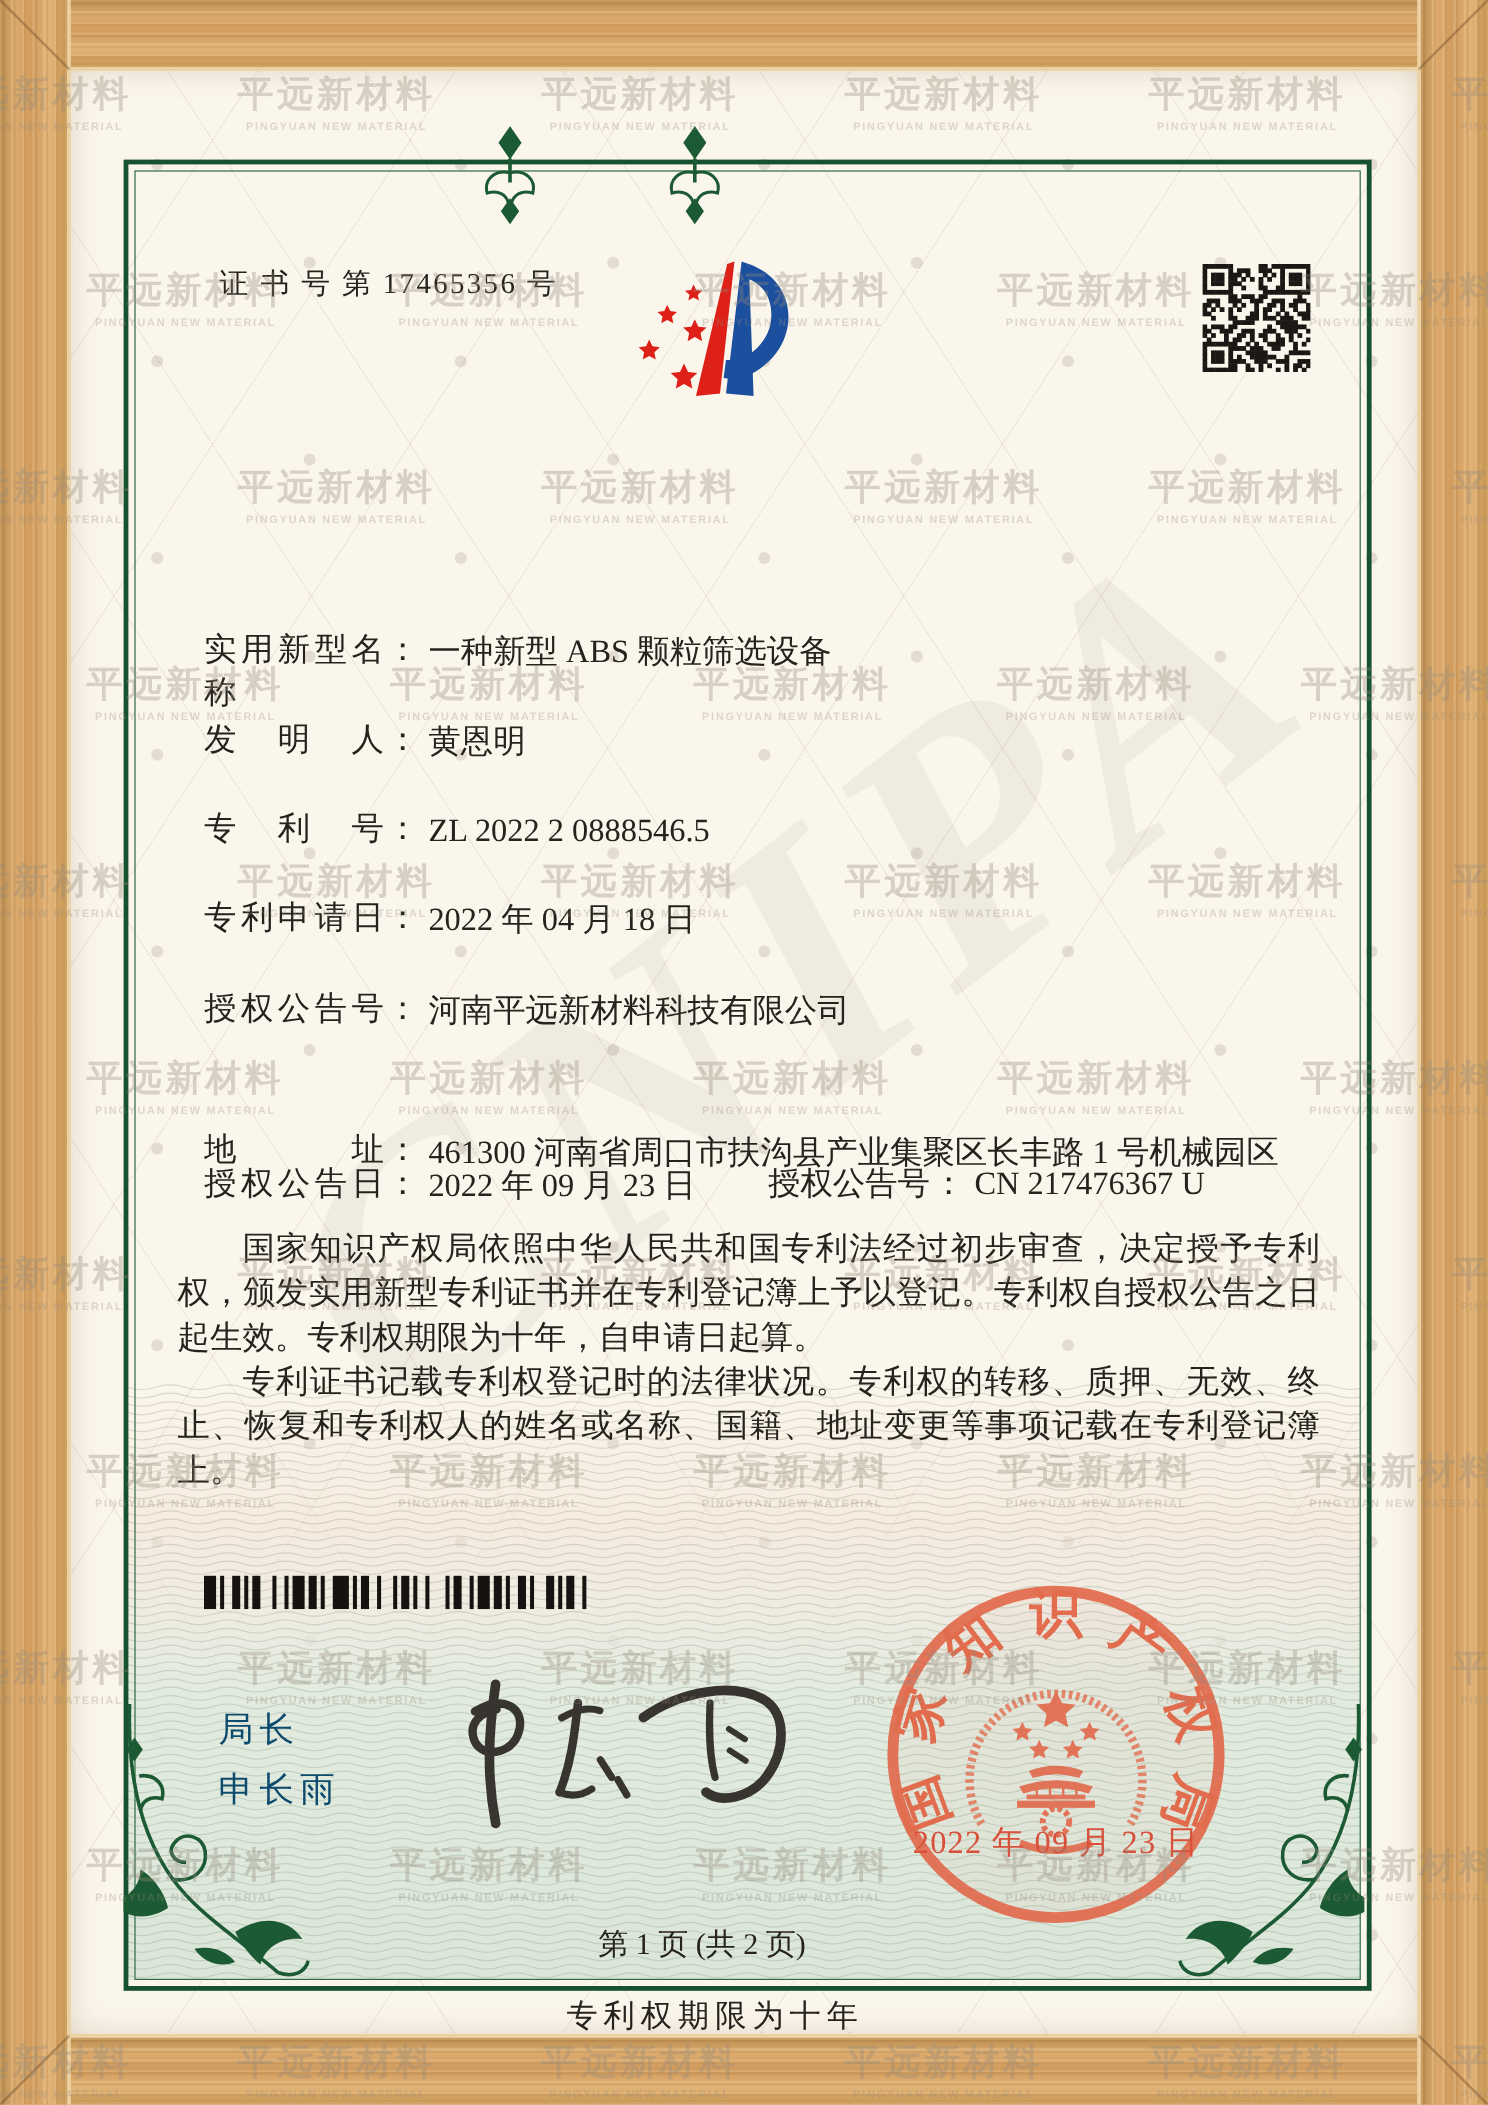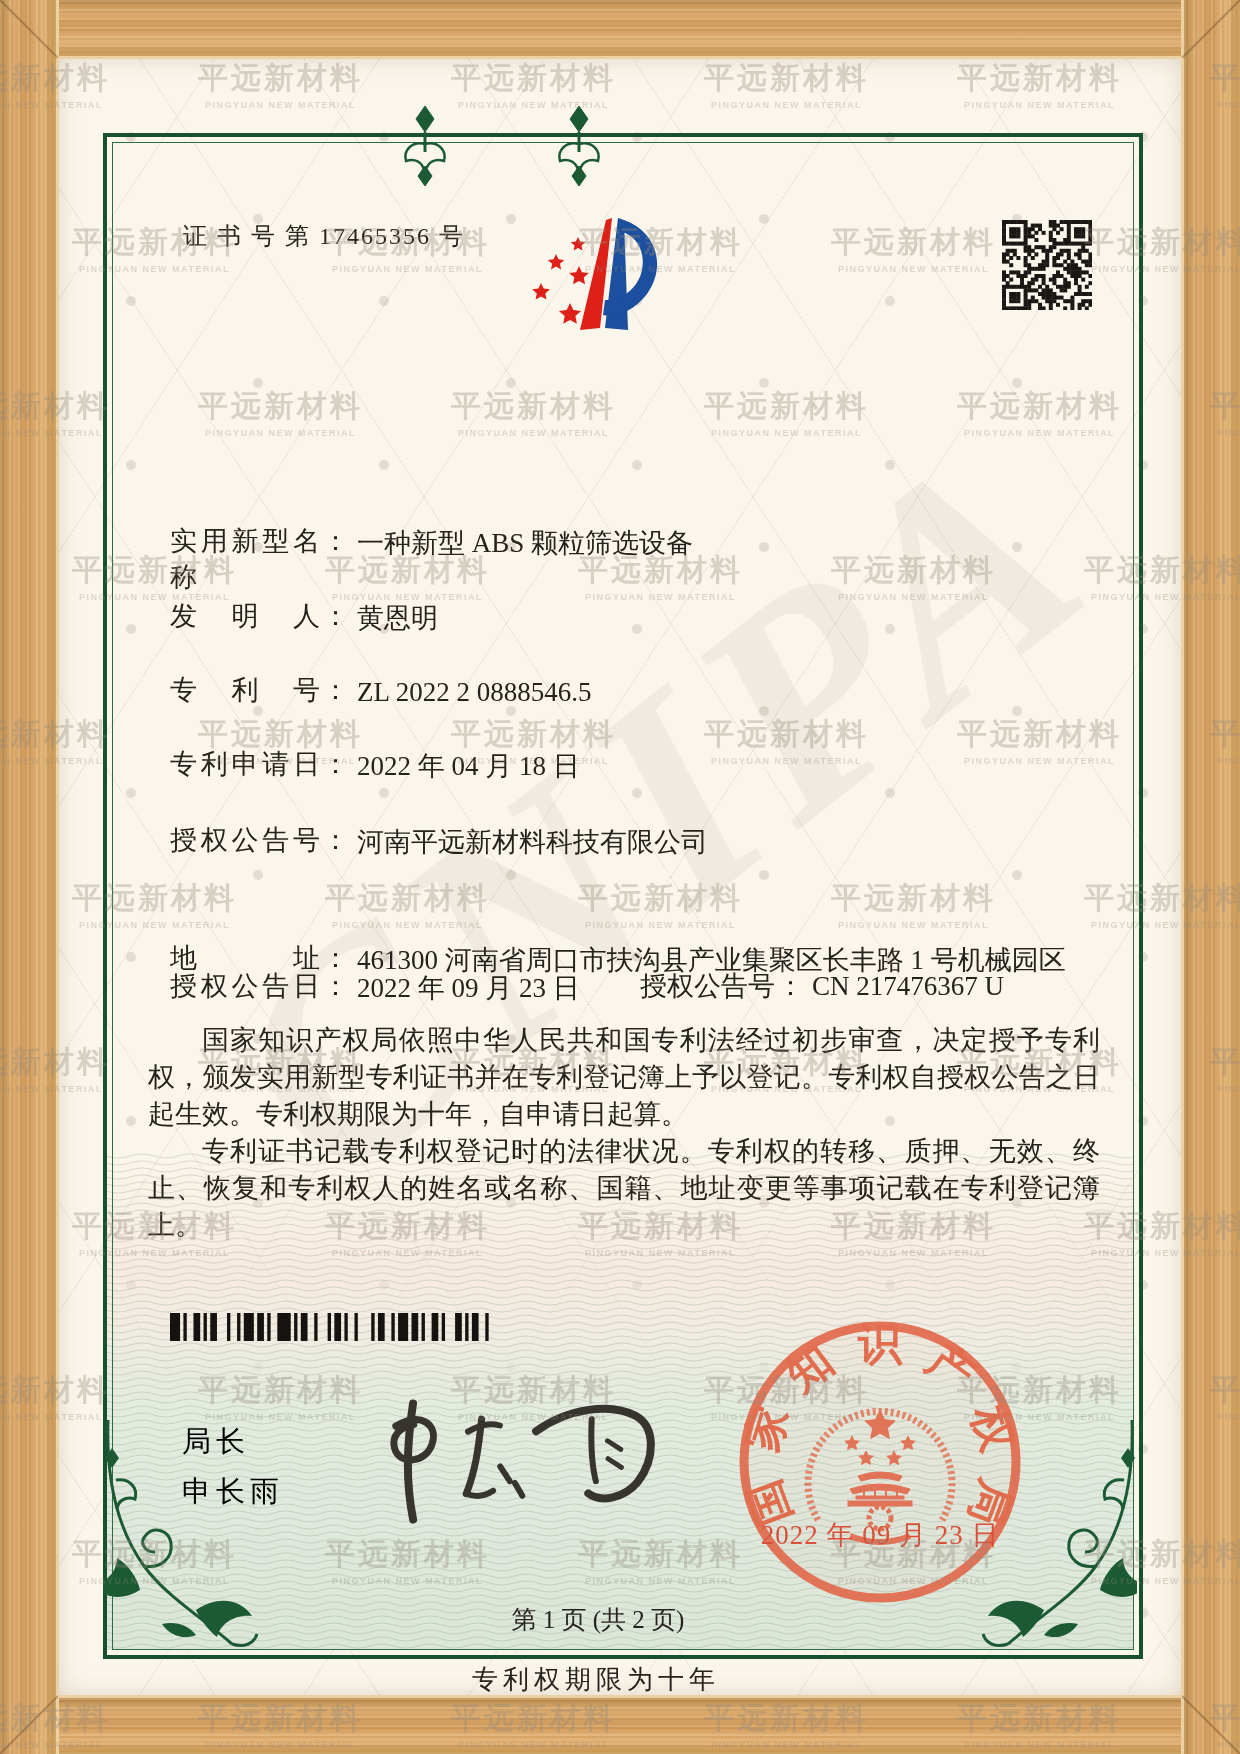--- a/index.html
+++ b/index.html
@@ -31,22 +31,22 @@
   .cert-no{left:183px;top:220px;font-size:24px;letter-spacing:2px;}
   .title{left:0;top:346px;width:1120px;text-align:center;font-size:55px;font-weight:bold;
          letter-spacing:10px;color:#14110e;}
   .field-row{position:absolute;left:170px;width:965px;font-size:27px;z-index:10;}
   .flabel{display:inline-block;width:150px;text-align:justify;text-align-last:justify;vertical-align:top;}
   .fcolon{margin:0 8px 0 2px;}
   .fvalue{display:inline-block;max-width:772px;vertical-align:top;line-height:40px;}
   .grant2{position:absolute;left:470px;top:0;white-space:nowrap;}
   .paras{left:148px;top:1022px;width:952px;}
   .paras p{margin:0;font-size:27px;line-height:37px;text-indent:2em;text-align:justify;}
-  .director{left:182px;font-size:29px;letter-spacing:5px;font-family:"Liberation Sans","DejaVu Sans",sans-serif;color:#000000;}
-  .page-label{left:13px;top:1603px;width:1170px;text-align:center;font-size:25px;z-index:10;}
+  .director{left:182px;font-size:29px;letter-spacing:5px;font-family:"Liberation Sans","DejaVu Sans",sans-serif;color:#0c4a6e;}
+  .page-label{left:0;top:1603px;width:1170px;text-align:center;font-size:25px;z-index:10;}
   .footer-note{left:0;top:1662px;width:1192px;text-align:center;font-size:26px;letter-spacing:5px;z-index:10;}
   
   #wm-layer{position:absolute;inset:0;z-index:50;pointer-events:none;}
   .wm{position:absolute;text-align:center;white-space:nowrap;}
   .wm-cn{font-size:30px;font-weight:bold;letter-spacing:3px;color:rgba(148,138,124,.34);
          font-family:"Liberation Sans","DejaVu Sans",sans-serif;}
   .wm-en{font-size:9px;font-weight:bold;letter-spacing:1.5px;color:rgba(148,138,124,.30);
          font-family:"Liberation Sans","DejaVu Sans",sans-serif;margin-top:1px;}
   
   .wood{position:absolute;z-index:40;}

